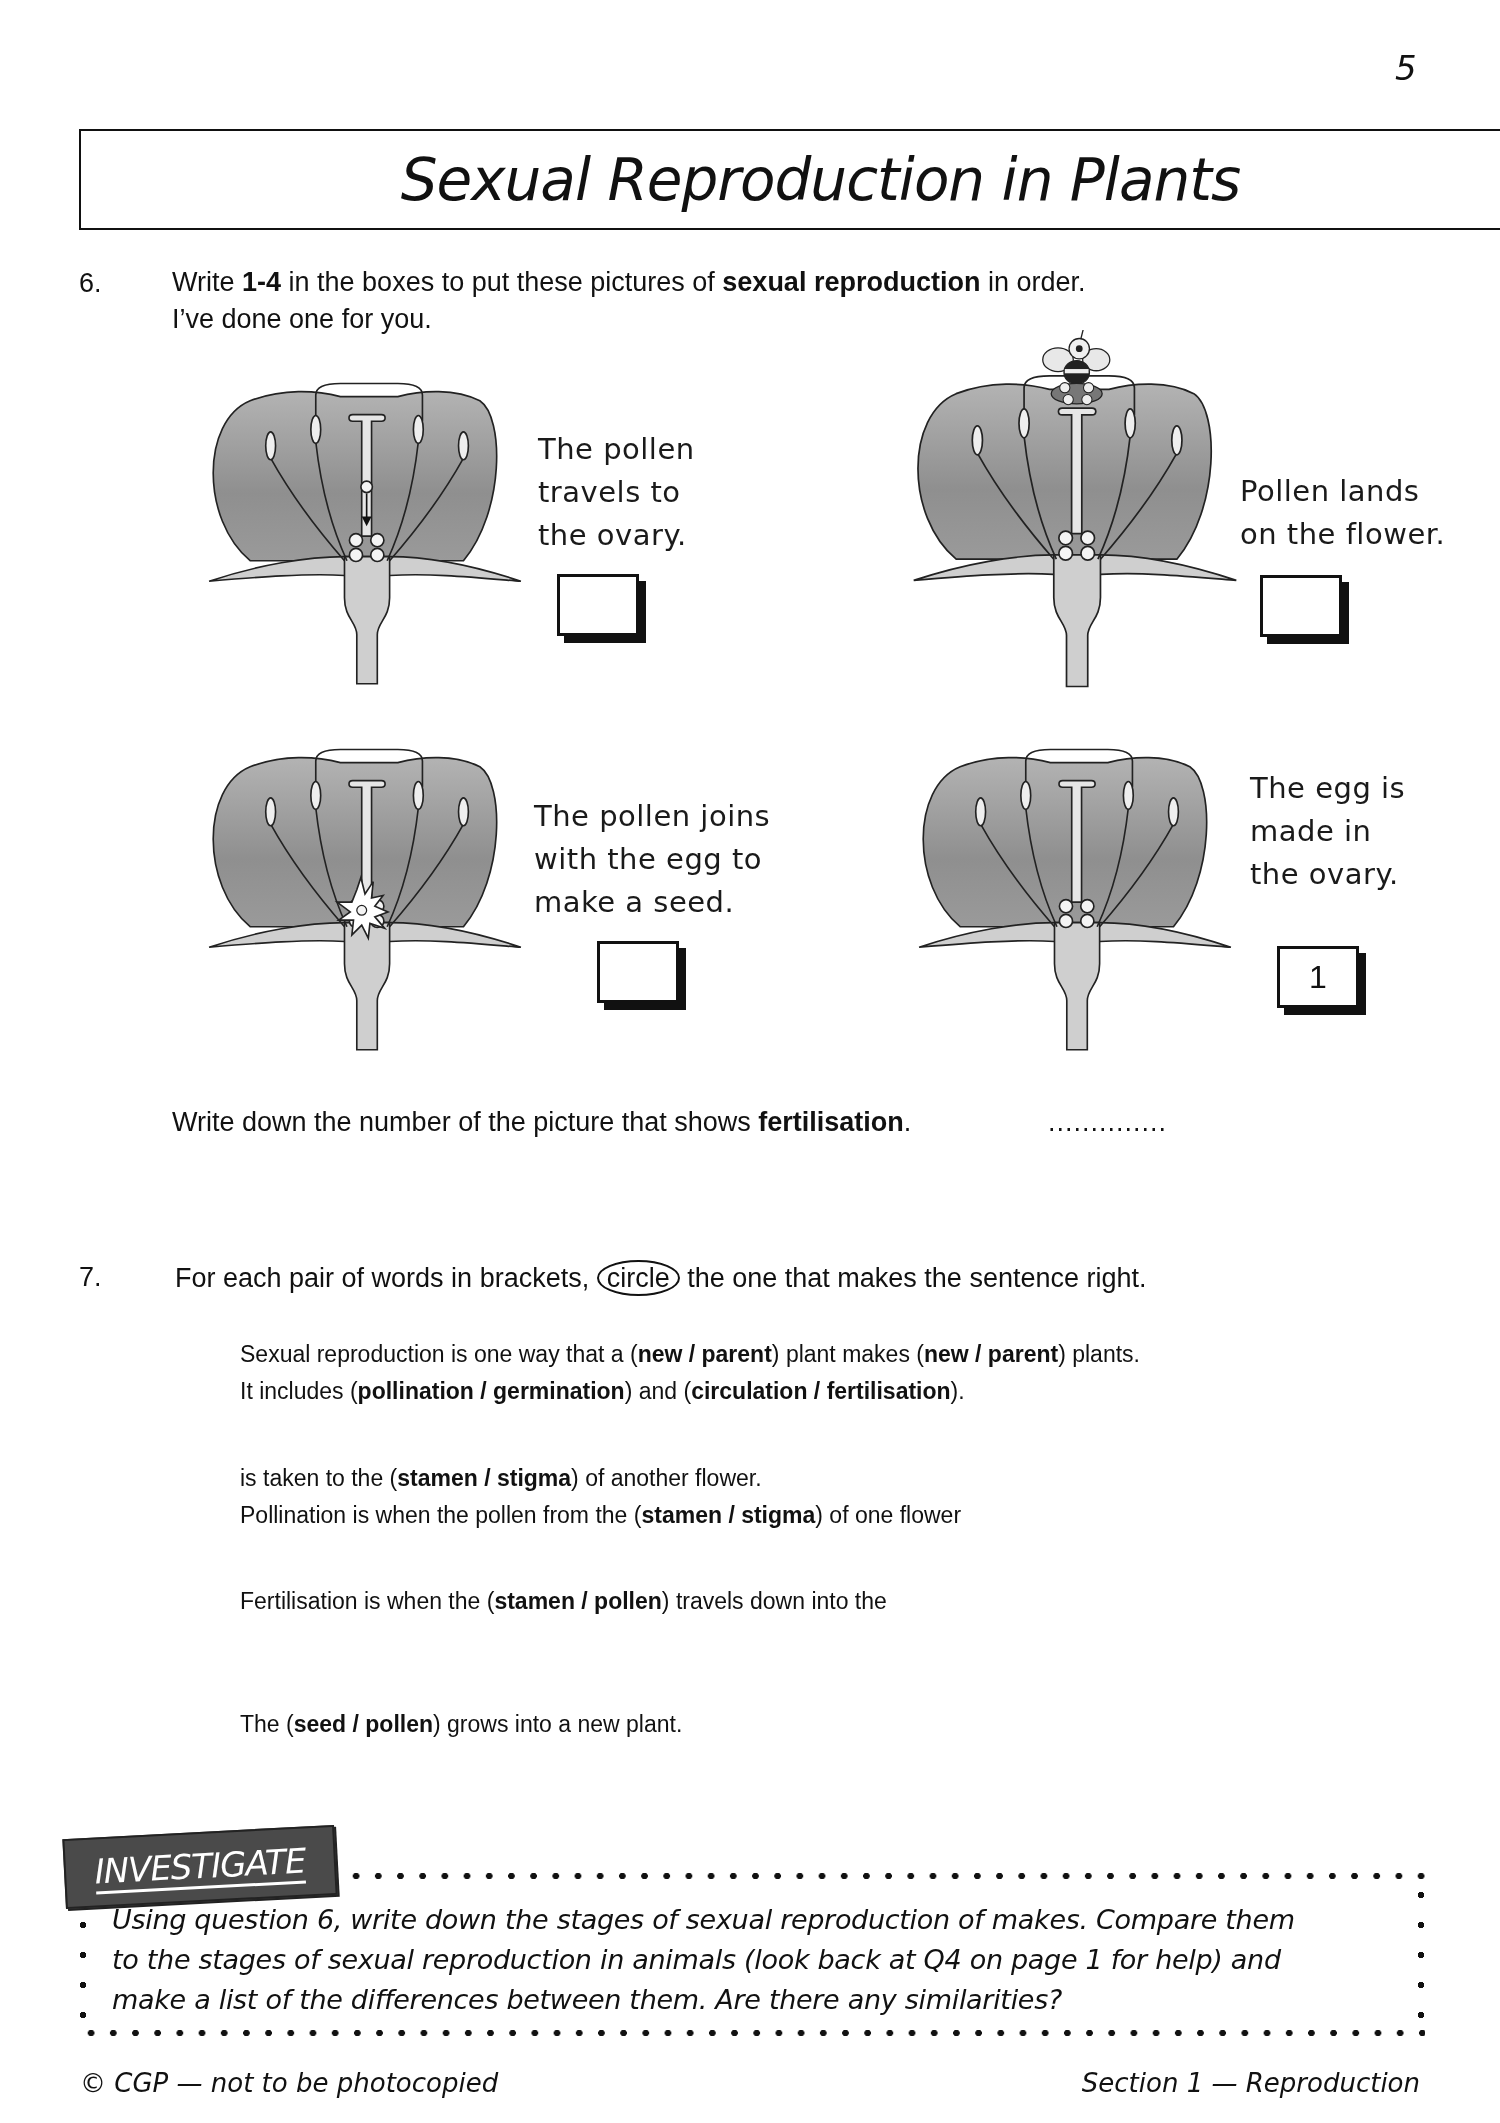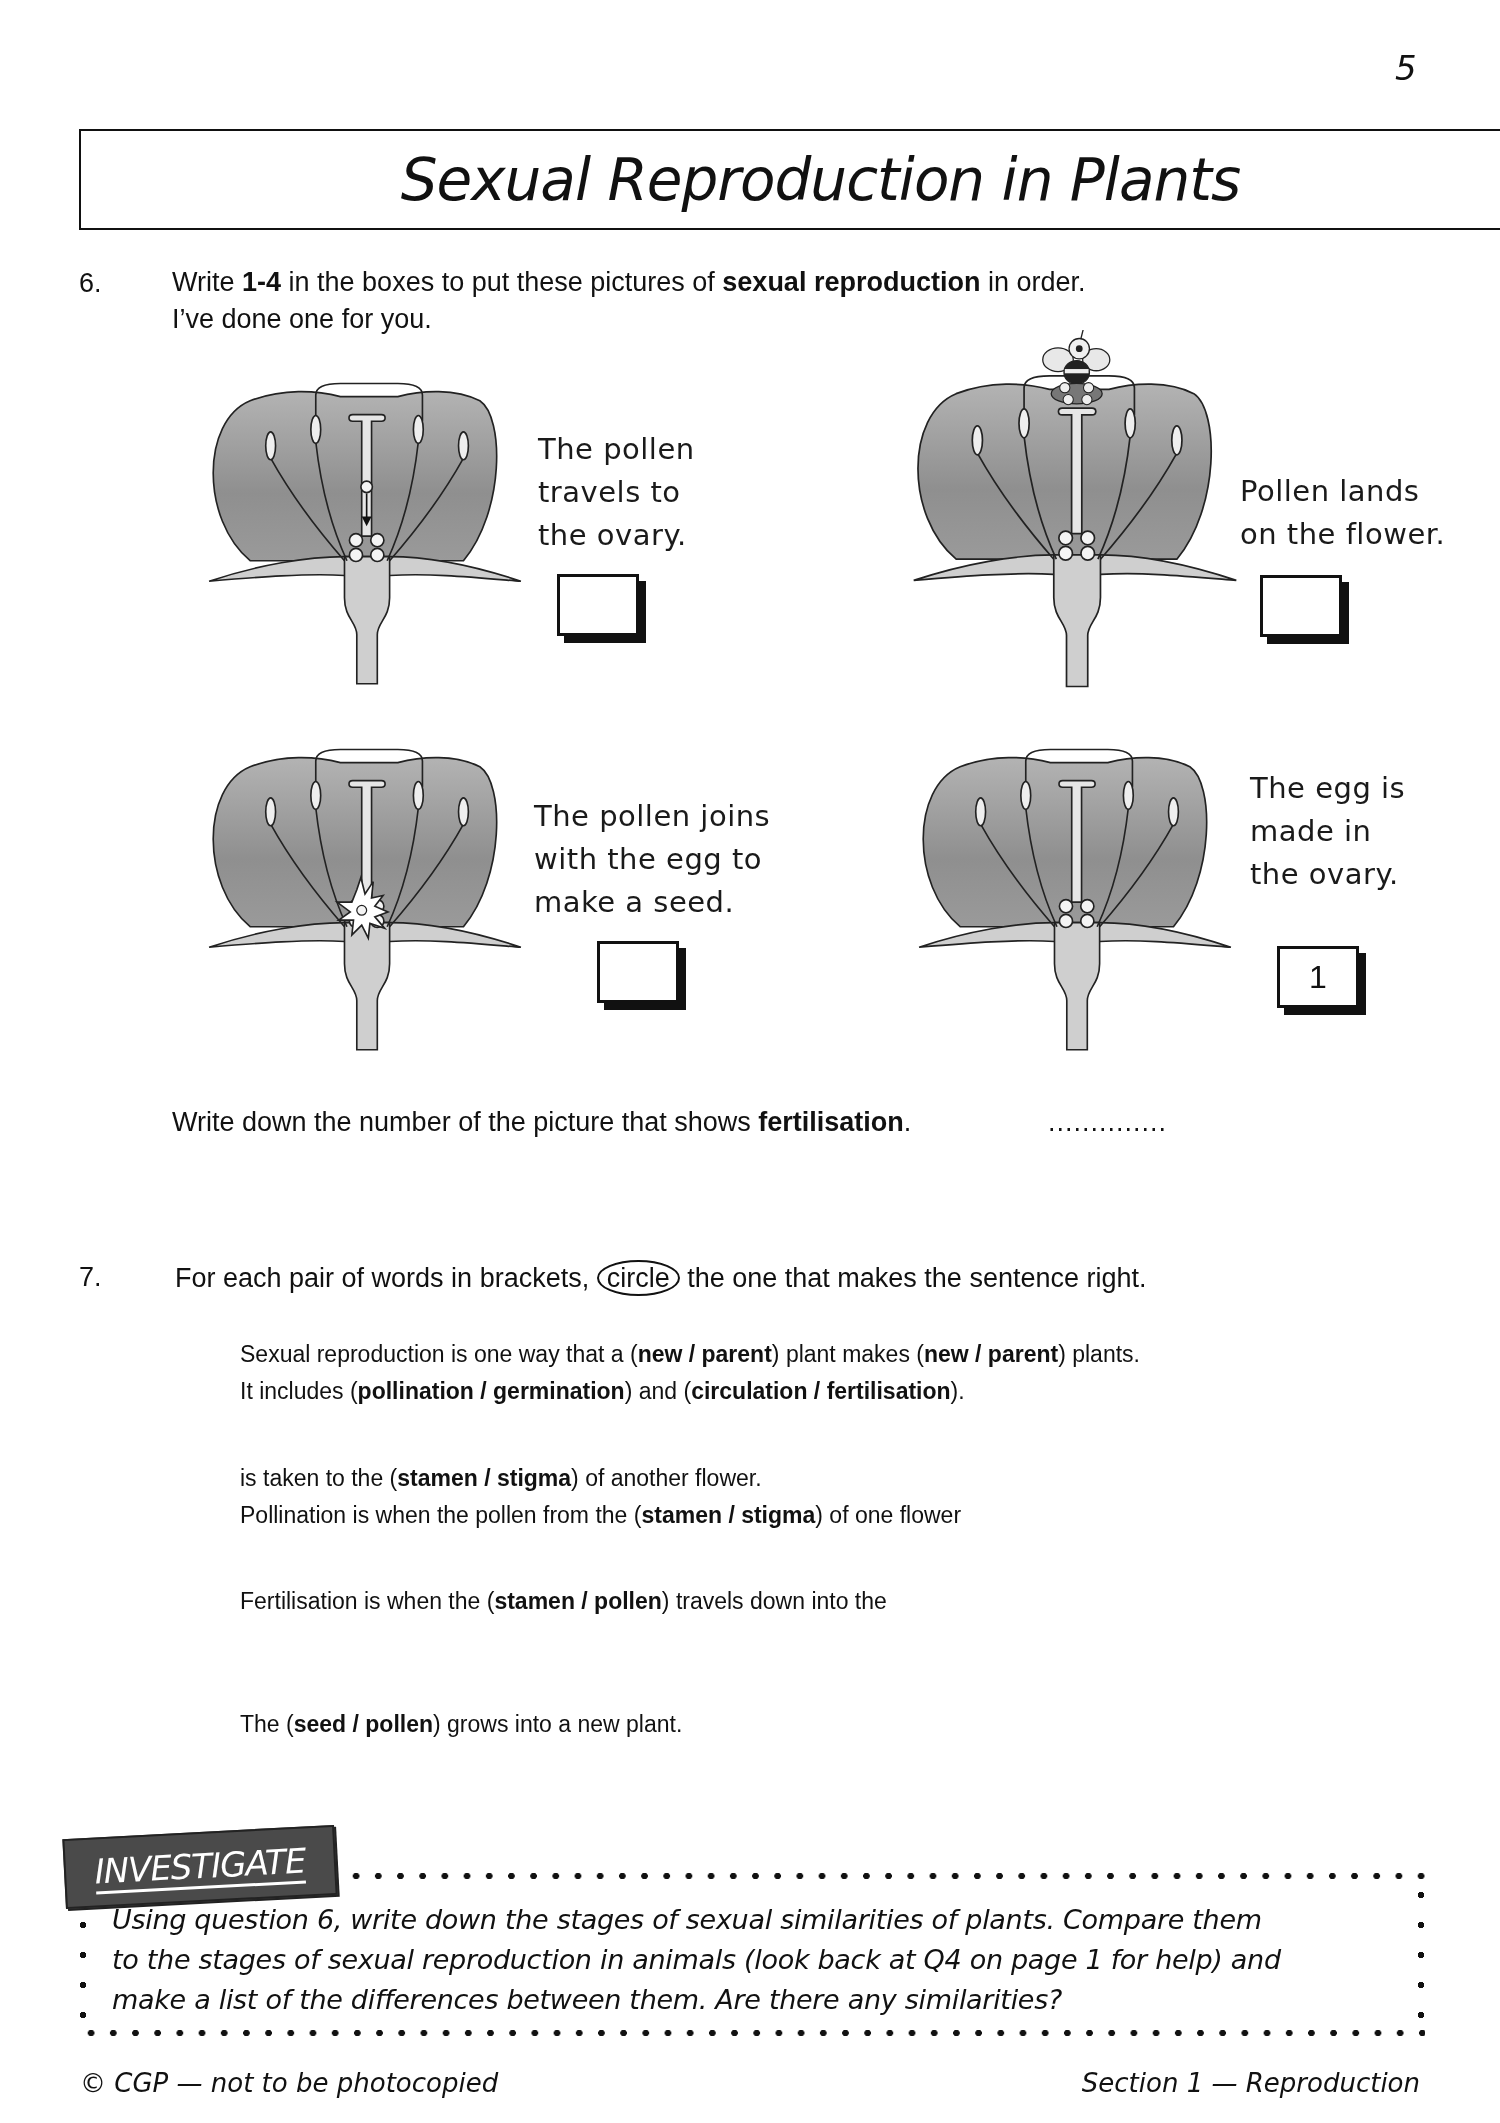--- a/index.html
+++ b/index.html
@@ -188,19 +188,19 @@
 <div class="abs dots-h" style="left:345px; top:1873px; width:1080px;"></div>
 <div class="abs dots-v" style="left:80px; top:1910px; height:110px;"></div>
 <div class="abs dots-v" style="left:1418px; top:1880px; height:145px;"></div>
 <div class="abs dots-h" style="left:80px; top:2030px; width:1345px;"></div>
 
 <div class="abs inv-label">
   <span>INVESTIGATE</span>
 </div>
 
 <div class="abs inv-text">
-  <div>Using question 6, write down the stages of sexual similarities of plants.  Compare them</div>
+  <div>Using question 6, write down the stages of sexual reproduction of makes.  Compare them</div>
   <div>to the stages of sexual reproduction in animals (look back at Q4 on page 1 for help) and</div>
   <div>make a list of the differences between them.  Are there any similarities?</div>
 </div>
 
 <div class="abs footer" style="left:80px;">© CGP — not to be photocopied</div>
 <div class="abs footer" style="right:80px;">Section 1 — Reproduction</div>
 
 </body></html>

